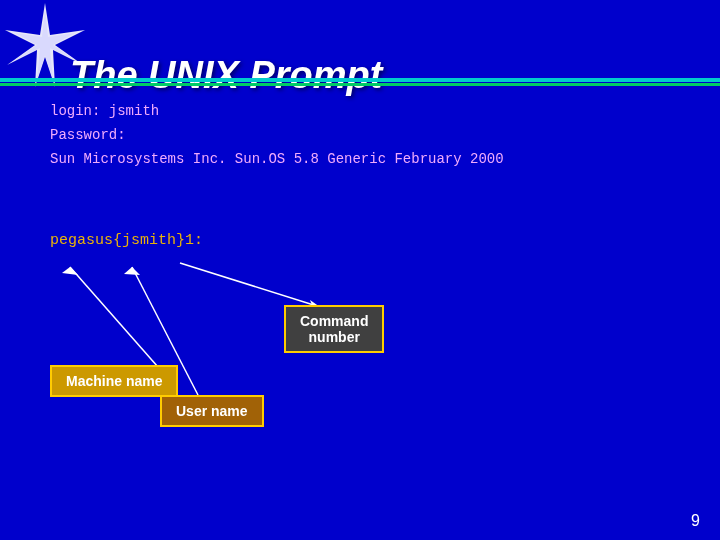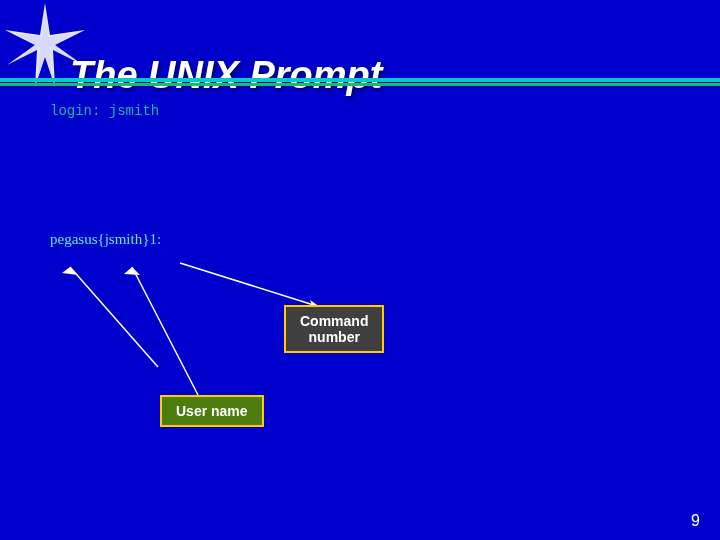--- a/index.html
+++ b/index.html
@@ -63,36 +63,36 @@
 
     
     .content-area {
       position: absolute;
       top: 100px;
       left: 50px;
       right: 20px;
     }
 
     .terminal-text {
-      color: #14b8a6;
+      color: #f0abfc;
       font-family: 'Courier New', Courier, monospace;
       font-size: 14px;
       line-height: 1.7;
     }
 
     
     .prompt-section {
       position: absolute;
       top: 230px;
       left: 50px;
     }
 
     .prompt-line {
-      color: #5eead4;
-      font-family: Liberation Serif, serif;
+      color: #eab308;
+      font-family: Liberation Mono, monospace;
       font-size: 15px;
       position: relative;
       display: inline-block;
     }
 
     
     .annotation-area {
       position: absolute;
       top: 245px;
       left: 50px;
@@ -128,21 +128,21 @@
       padding: 6px 14px;
       text-align: center;
       min-width: 100px;
     }
 
     
     .tooltip-user {
       position: absolute;
       top: 150px;
       left: 110px;
-      background: #4d7c0f;
+      background: #a16207;
       border: 2px solid #ffcc00;
       color: white;
       font-size: 14px;
       font-weight: bold;
       padding: 6px 14px;
       text-align: center;
       min-width: 90px;
     }
 
     
@@ -179,20 +179,22 @@
 </div>
 
 <div class="divider-container">
   <div class="divider-teal"></div>
   <div class="divider-green"></div>
 </div>
 
 <div class="content-area">
   <div class="terminal-text">
     <div>login: jsmith</div>
+    <div>Password:</div>
+    <div>Sun Microsystems Inc.   Sun.OS 5.8       Generic February 2000</div>
   </div>
 </div>
 
 <div class="prompt-section">
   <span class="prompt-line">pegasus{jsmith}1:</span>
 </div>
 
 <div class="annotation-area">
 
   <svg class="arrows-svg" viewBox="0 0 600 200">
@@ -204,19 +206,22 @@
     <polygon points="20,22 28,30 12,28" fill="white"></polygon>
 
     <line x1="148" y1="150" x2="82" y2="22" stroke="white" stroke-width="1.5"></line>
     <polygon points="82,22 90,30 74,29" fill="white"></polygon>
   </svg>
 
   <div class="tooltip-command">
     <span>Command<br>number</span>
   </div>
 
+  <div class="tooltip-machine">
+    <span>Machine name</span>
+  </div>
 
   <div class="tooltip-user">
     <span>User name</span>
   </div>
 </div>
 
 <div class="page-number">9</div>
 
 </body></html>

